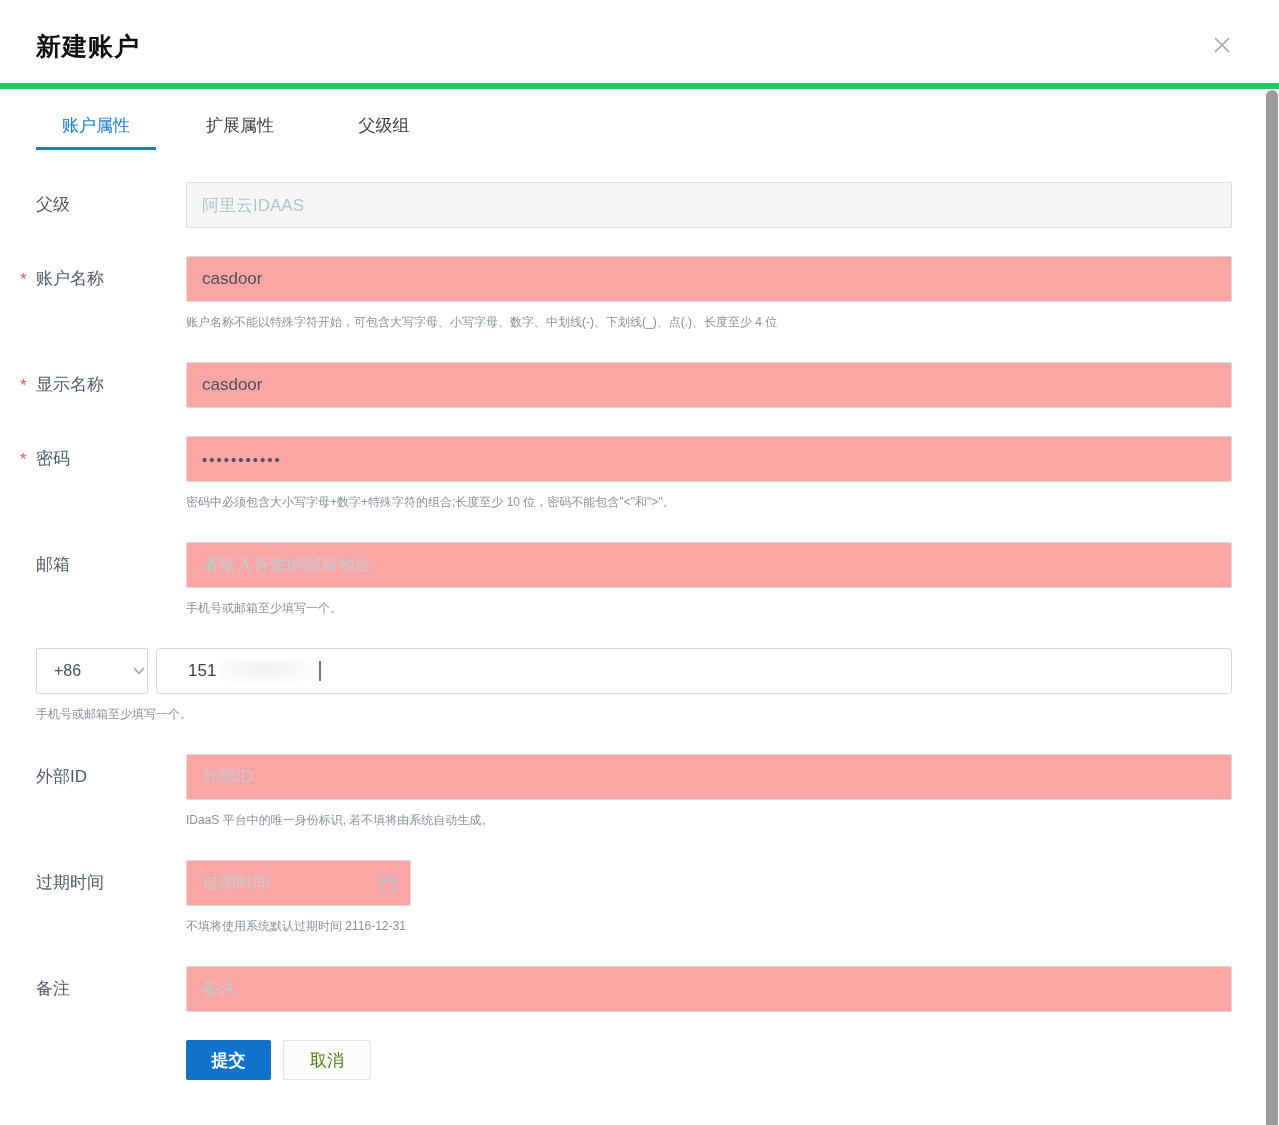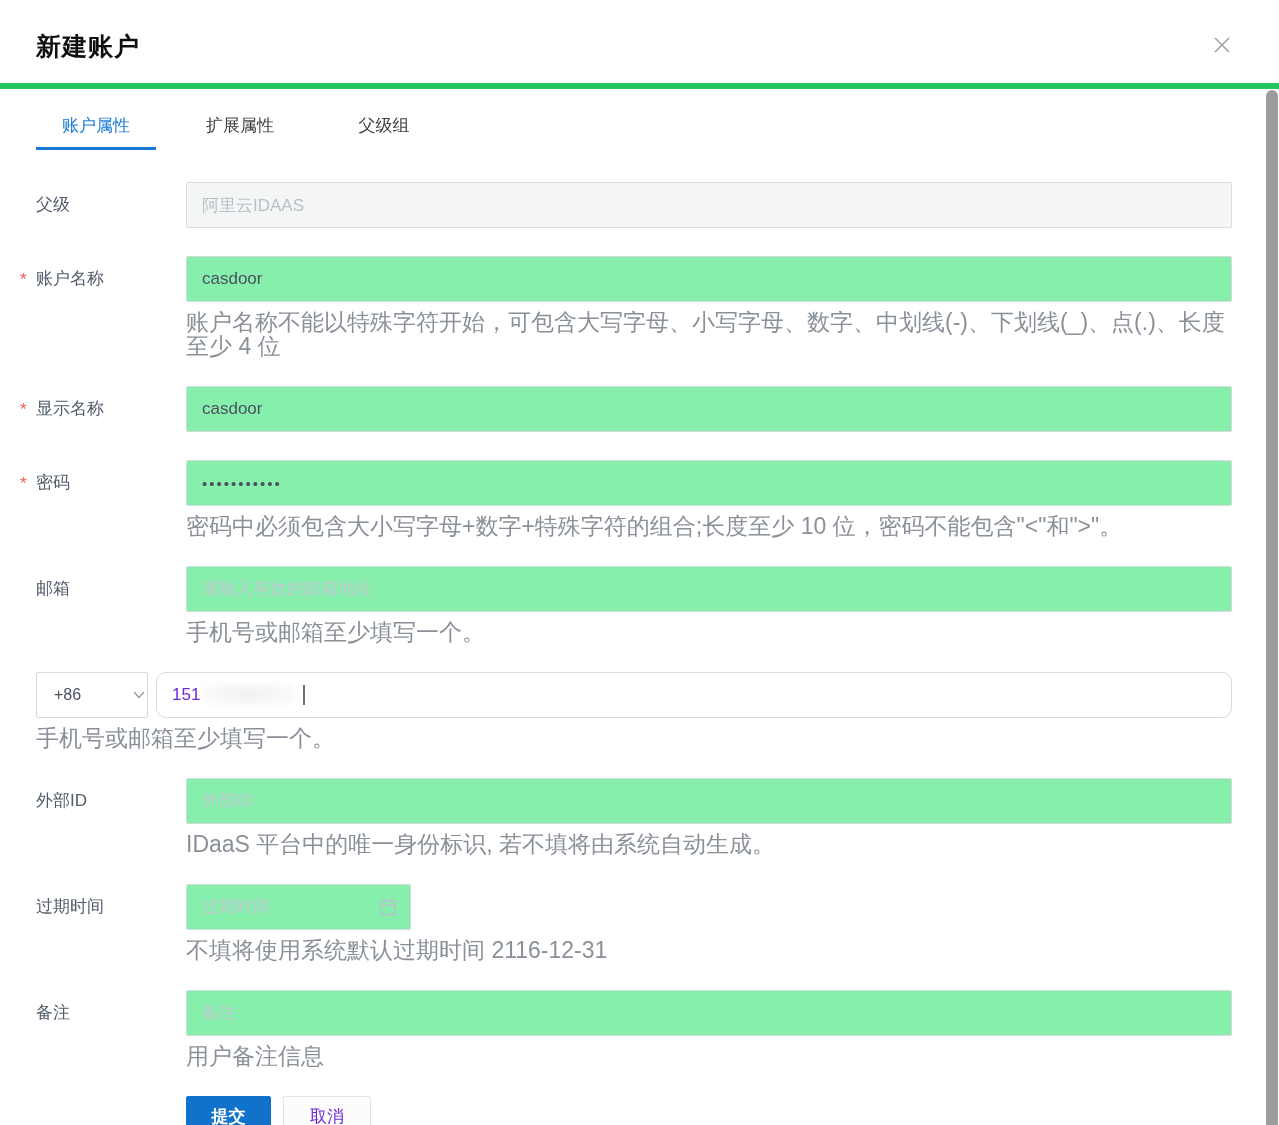--- a/index.html
+++ b/index.html
@@ -72,34 +72,34 @@
   }
   .control-col { flex: 1; min-width: 0; }
   .ctl-input {
     width: 100%;
     height: 46px;
     border: 1px solid #d6dade;
     border-radius: 2px;
     padding: 0 15px;
     font-size: 17px;
     color: #4a5160;
-    background: #86efac;
+    background: #fca5a5;
     outline: none;
     font-family: inherit;
   }
   .ctl-input::placeholder { color: #c3c9d4; opacity: 1; }
   .ctl-input:disabled {
     background: #f4f6f6;
     color: #b9bfc8;
     border-color: #dadde0;
   }
   .pw { letter-spacing: 2px; font-size: 15px; color: #4a5260; }
   .helper {
     margin-top: 8px;
-    font-size: 23px;
+    font-size: 12px;
     line-height: 24px;
     color: #8a9098;
   }
   
   .phone-line { display: flex; }
   .country-select {
     width: 112px;
     flex: 0 0 112px;
     height: 46px;
     border: 1px solid #d6dade;
@@ -111,26 +111,26 @@
     font-size: 16px;
     color: #4a5160;
     cursor: pointer;
     margin-right: 8px;
     background: #fff;
   }
   .phone-input-like {
     flex: 1;
     height: 46px;
     border: 1px solid #d6dade;
-    border-radius: 10px;
+    border-radius: 4px;
     display: flex;
     align-items: center;
-    padding: 0 15px;
-    font-size: 17px;
-    color: #6d28d9;
+    padding: 0 31px;
+    font-size: 17px;
+    color: #404040;
     background: #fff;
     cursor: text;
   }
   .redact-blur {
     display: inline-block;
     width: 95px;
     height: 24px;
     margin-left: 1px;
     border-radius: 11px;
     background: radial-gradient(ellipse at 50% 45%, #eef0f2 0%, #f8f9fa 55%, #ffffff 100%);
@@ -167,21 +167,21 @@
     background: #1172cb;
     border: 1px solid #1172cb;
     color: #ffffff;
     font-weight: 700;
   }
   .btn-default {
     width: 88px;
     margin-left: 12px;
     background: #fcfcfc;
     border: 1px solid #e3e3e3;
-    color: #6d28d9;
+    color: #4d7c0f;
   }
   
   .scroll-thumb {
     position: absolute;
     right: 1px;
     top: 90px;
     width: 12px;
     height: 1050px;
     background: #9c9c9c;
     border-radius: 7px;
@@ -295,21 +295,20 @@
         </span>
       </div>
       <div class="helper">不填将使用系统默认过期时间 2116-12-31</div>
     </div>
   </div>
 
   <div class="form-row">
     <div class="label-col">备注</div>
     <div class="control-col">
       <input class="ctl-input" placeholder="备注" style="">
-      <div class="helper">用户备注信息</div>
     </div>
   </div>
 
   <div class="btn-row">
     <button class="btn btn-primary">提交</button>
     <button class="btn btn-default">取消</button>
   </div>
 
 </div>
 

